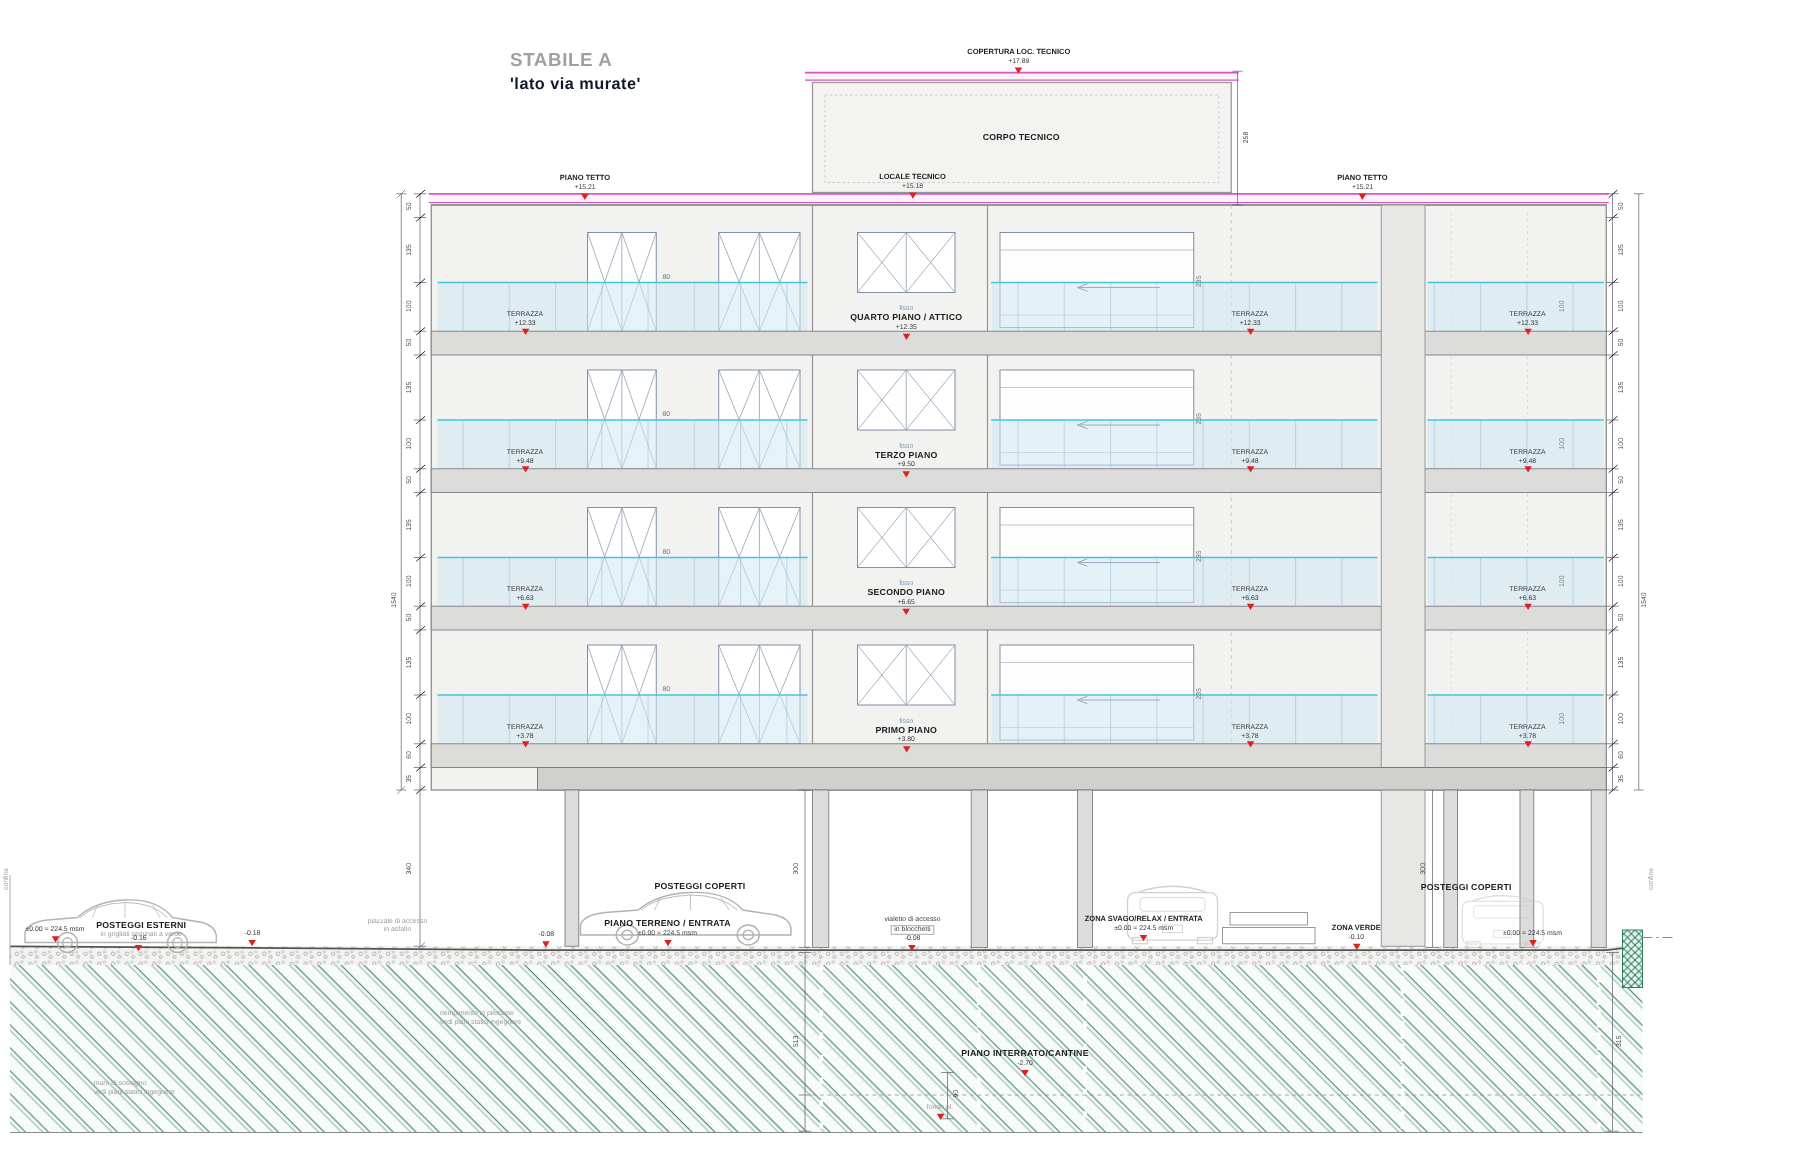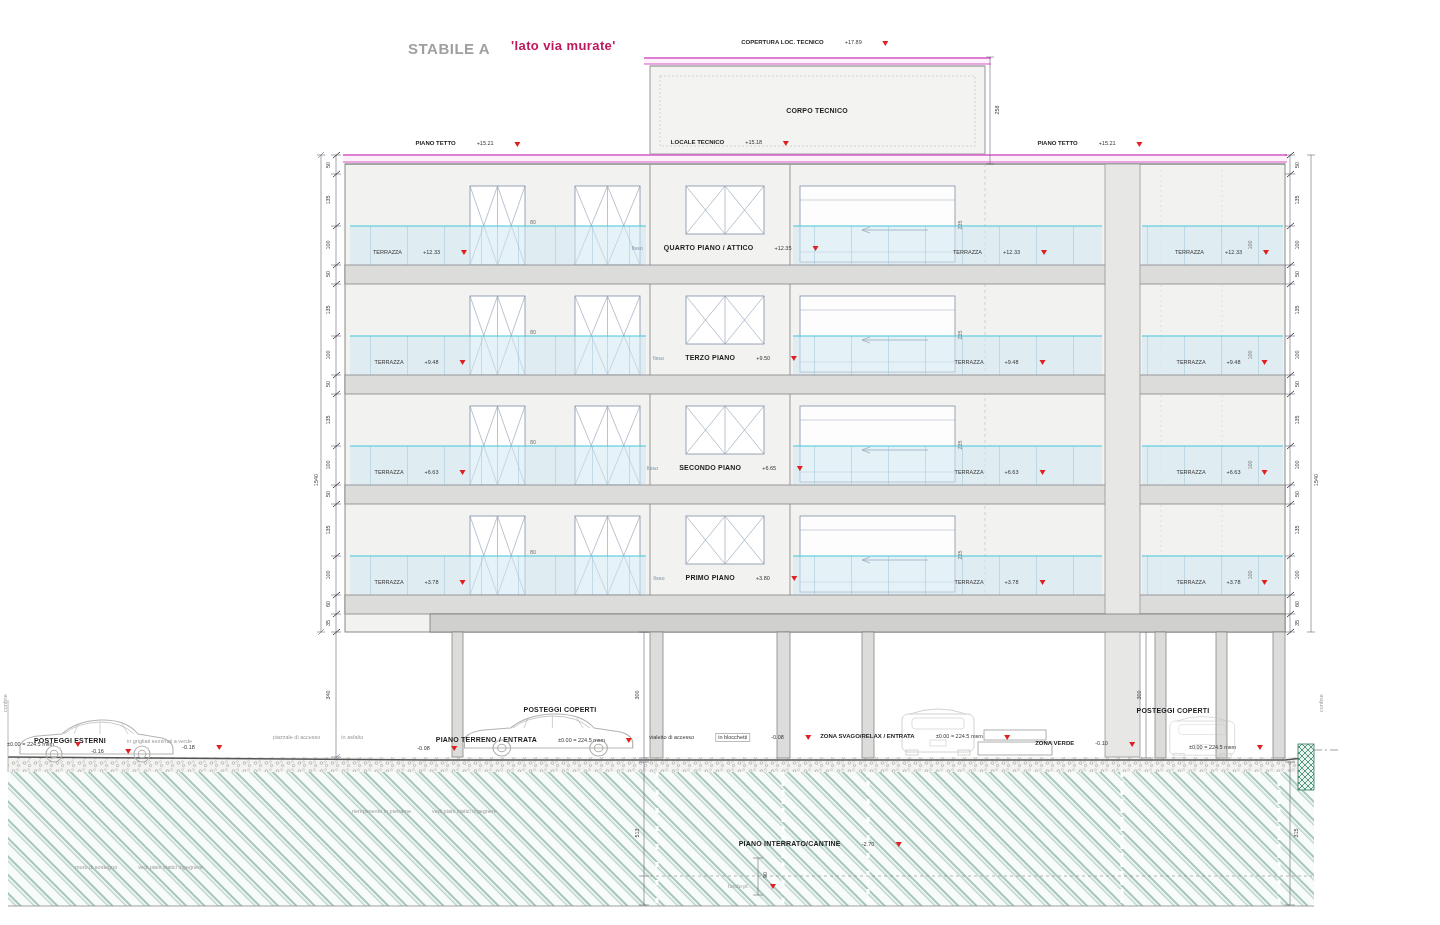--- a/index.html
+++ b/index.html
@@ -1,36 +1,36 @@
 <!DOCTYPE html>
 <html><head>
 <meta charset="utf-8">
 <style>
   html,body{margin:0;padding:0;background:#fff;}
   #stage{position:relative;width:1440px;height:925px;background:#fff;overflow:hidden;
          font-family:"Liberation Sans",sans-serif;}
   #stage svg{position:absolute;left:0;top:0;}
-  .lbl{position:absolute;transform:translateX(-50%);display:flex;flex-direction:row;
-       align-items:center;line-height:1.2;text-align:center;white-space:nowrap;z-index:5;gap:21px;}
+  .lbl{position:absolute;transform:translateX(-50%);display:flex;flex-direction:column;
+       align-items:center;line-height:1.2;text-align:center;white-space:nowrap;z-index:5;}
   .tl{transform:none;align-items:flex-start;text-align:left;}
   .b7{font-size:7px;font-weight:bold;color:#1c1c1c;letter-spacing:.2px;}
   .b6{font-size:6px;font-weight:bold;color:#1c1c1c;}
   .n5{font-size:5.5px;color:#3a3a3a;}
   .g5{font-size:5.5px;color:#9a9a98;}
   .note{font-size:5.5px;color:#9a9a98;line-height:1.25;}
   .blue{color:#7b96ad;font-size:5.5px;}
   .tri{width:0;height:0;border-left:3.5px solid transparent;border-right:3.5px solid transparent;
        border-top:5px solid #e01f1f;margin-top:1px;}
   .dim{position:absolute;font-size:5.5px;color:#444;white-space:nowrap;z-index:5;
        transform:translate(-50%,-50%) rotate(-90deg);}
   .dimh{position:absolute;font-size:5.5px;color:#444;white-space:nowrap;z-index:5;
        transform:translate(-50%,-50%);}
   .dimg{color:#777;}
   .title1{font-size:15px;font-weight:bold;color:#a0a0a0;letter-spacing:.5px;line-height:1.4;}
-  .title2{font-size:13px;font-weight:bold;color:#be185d;letter-spacing:.4px;}
+  .title2{font-size:13px;font-weight:bold;color:#0f172a;letter-spacing:.4px;}
   .vtxt{position:absolute;font-size:5.5px;color:#9a9a98;transform:rotate(-90deg);
         transform-origin:left top;white-space:nowrap;z-index:5;}
 </style>
 </head>
 <body>
 
 <div id="stage">
 
 <svg width="1440" height="925" viewBox="0 0 1440 925">
   <defs>

